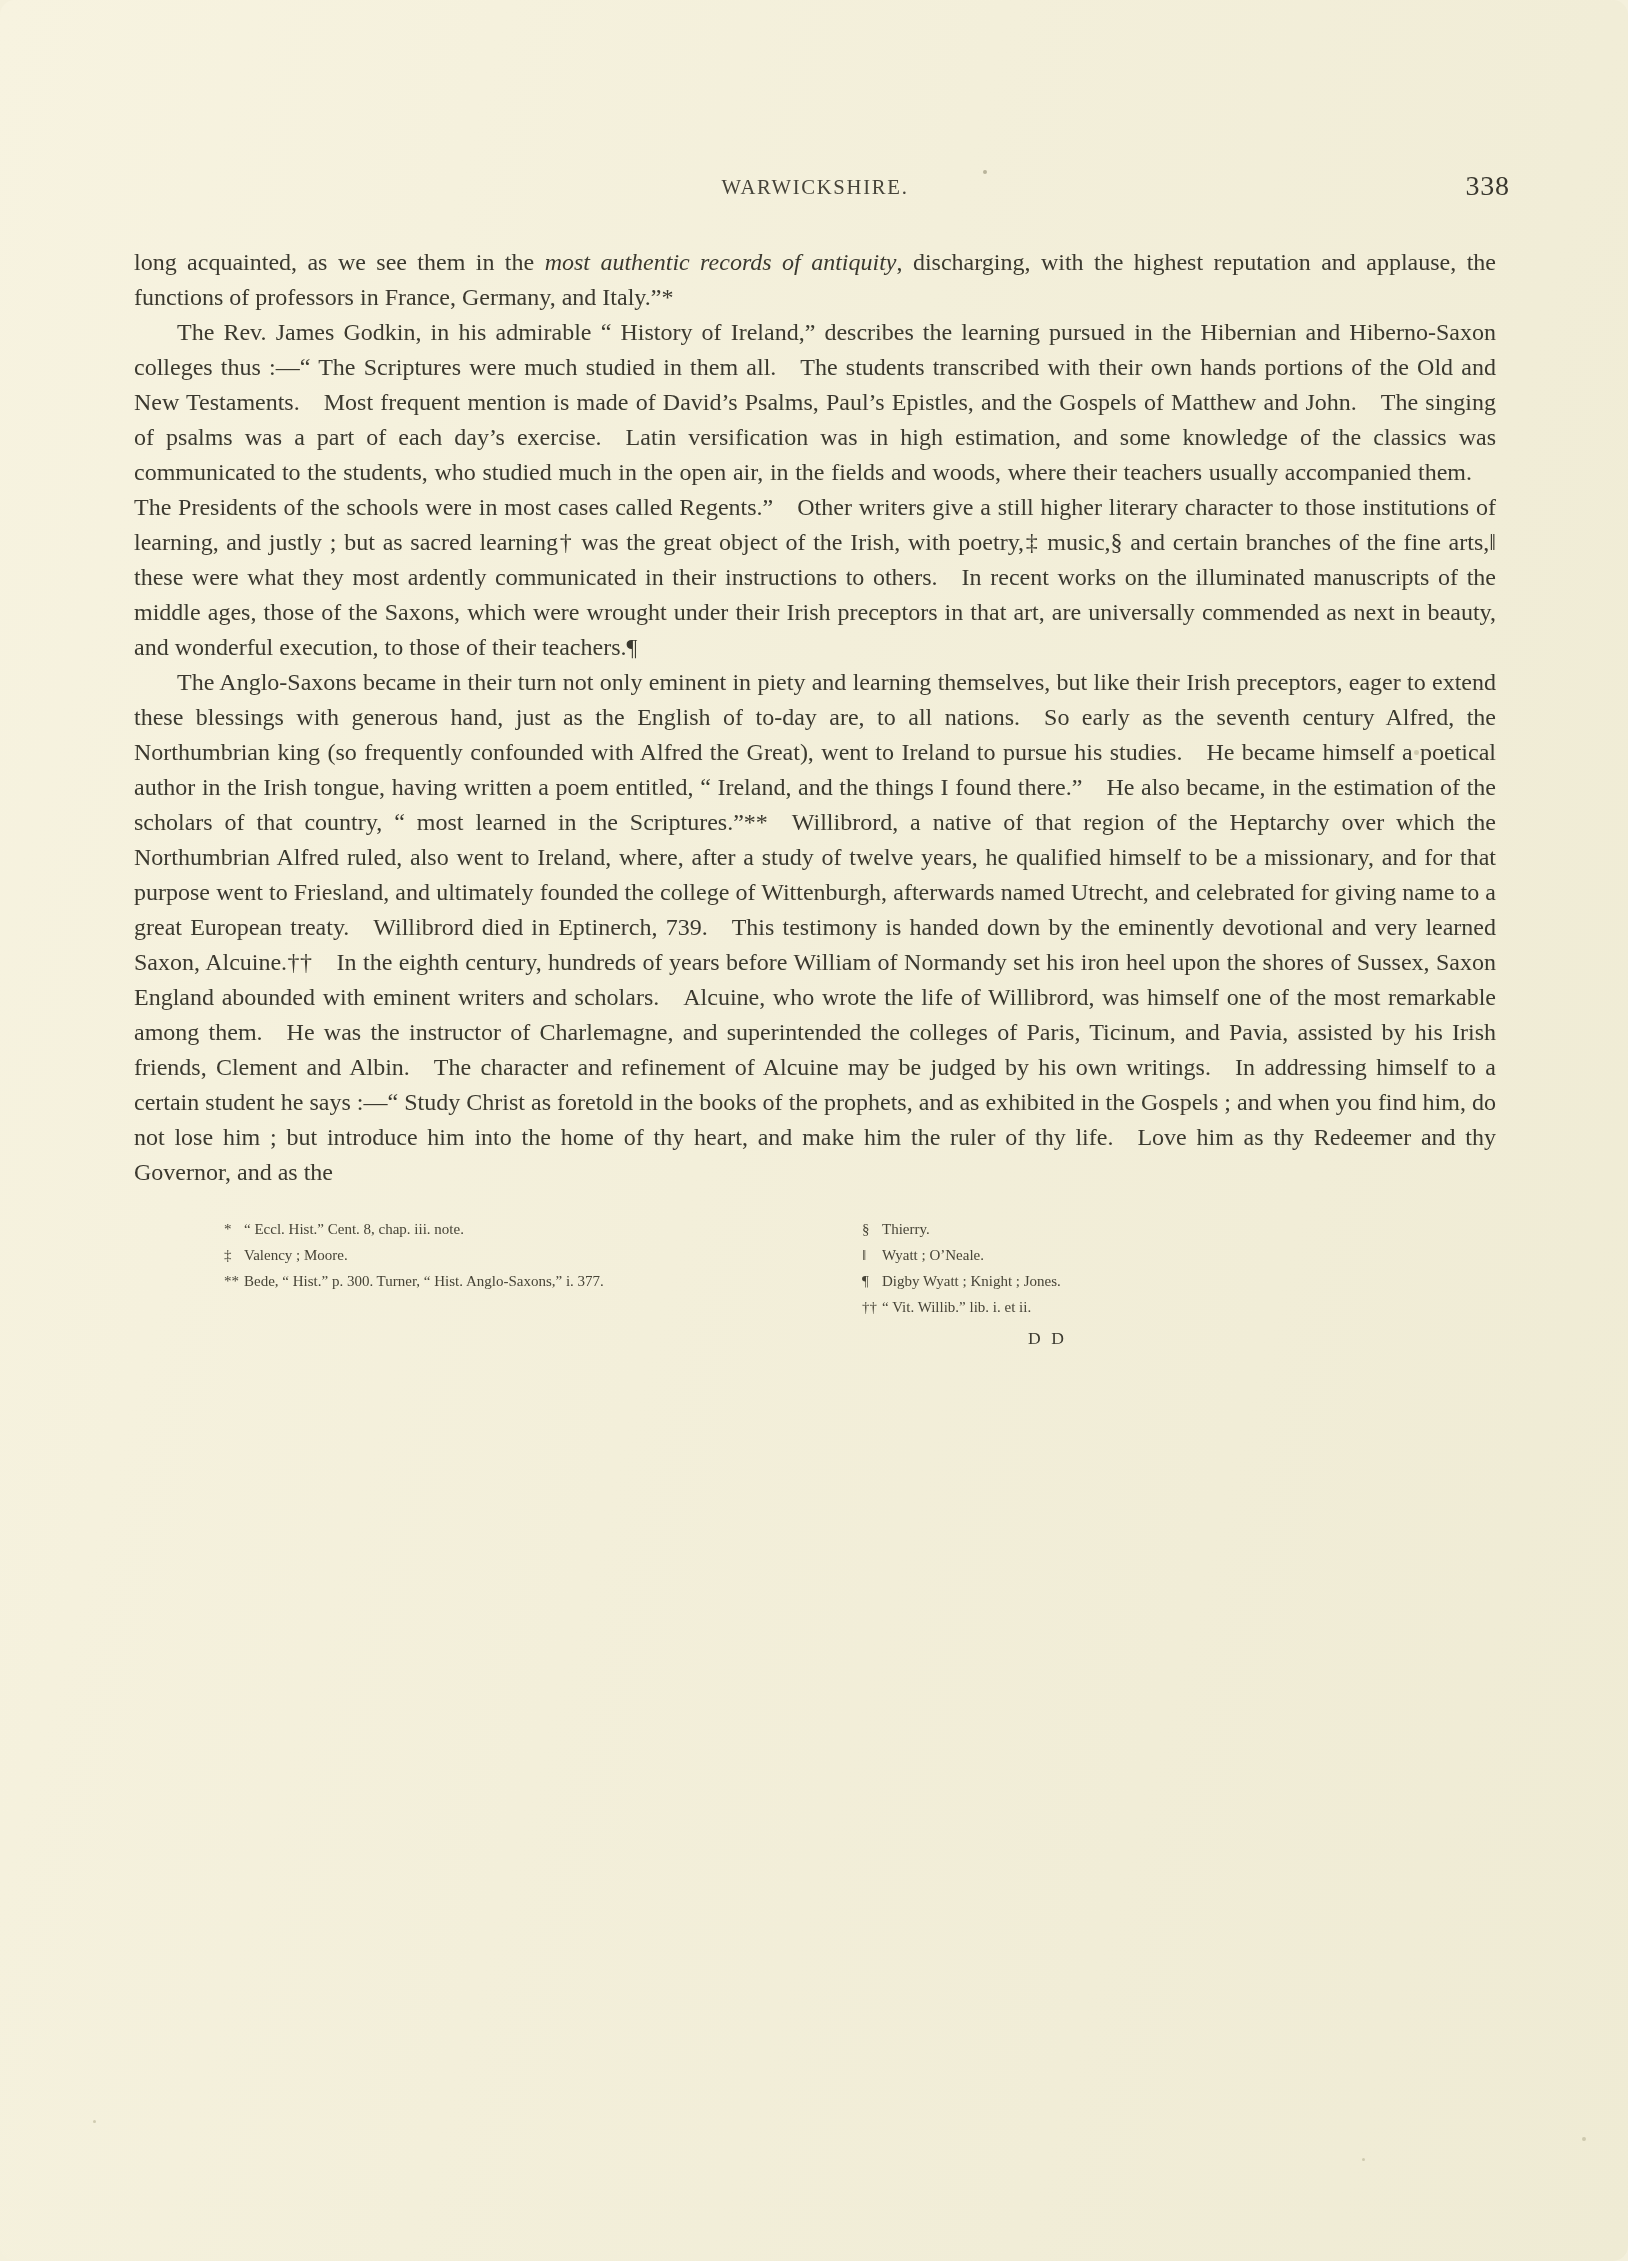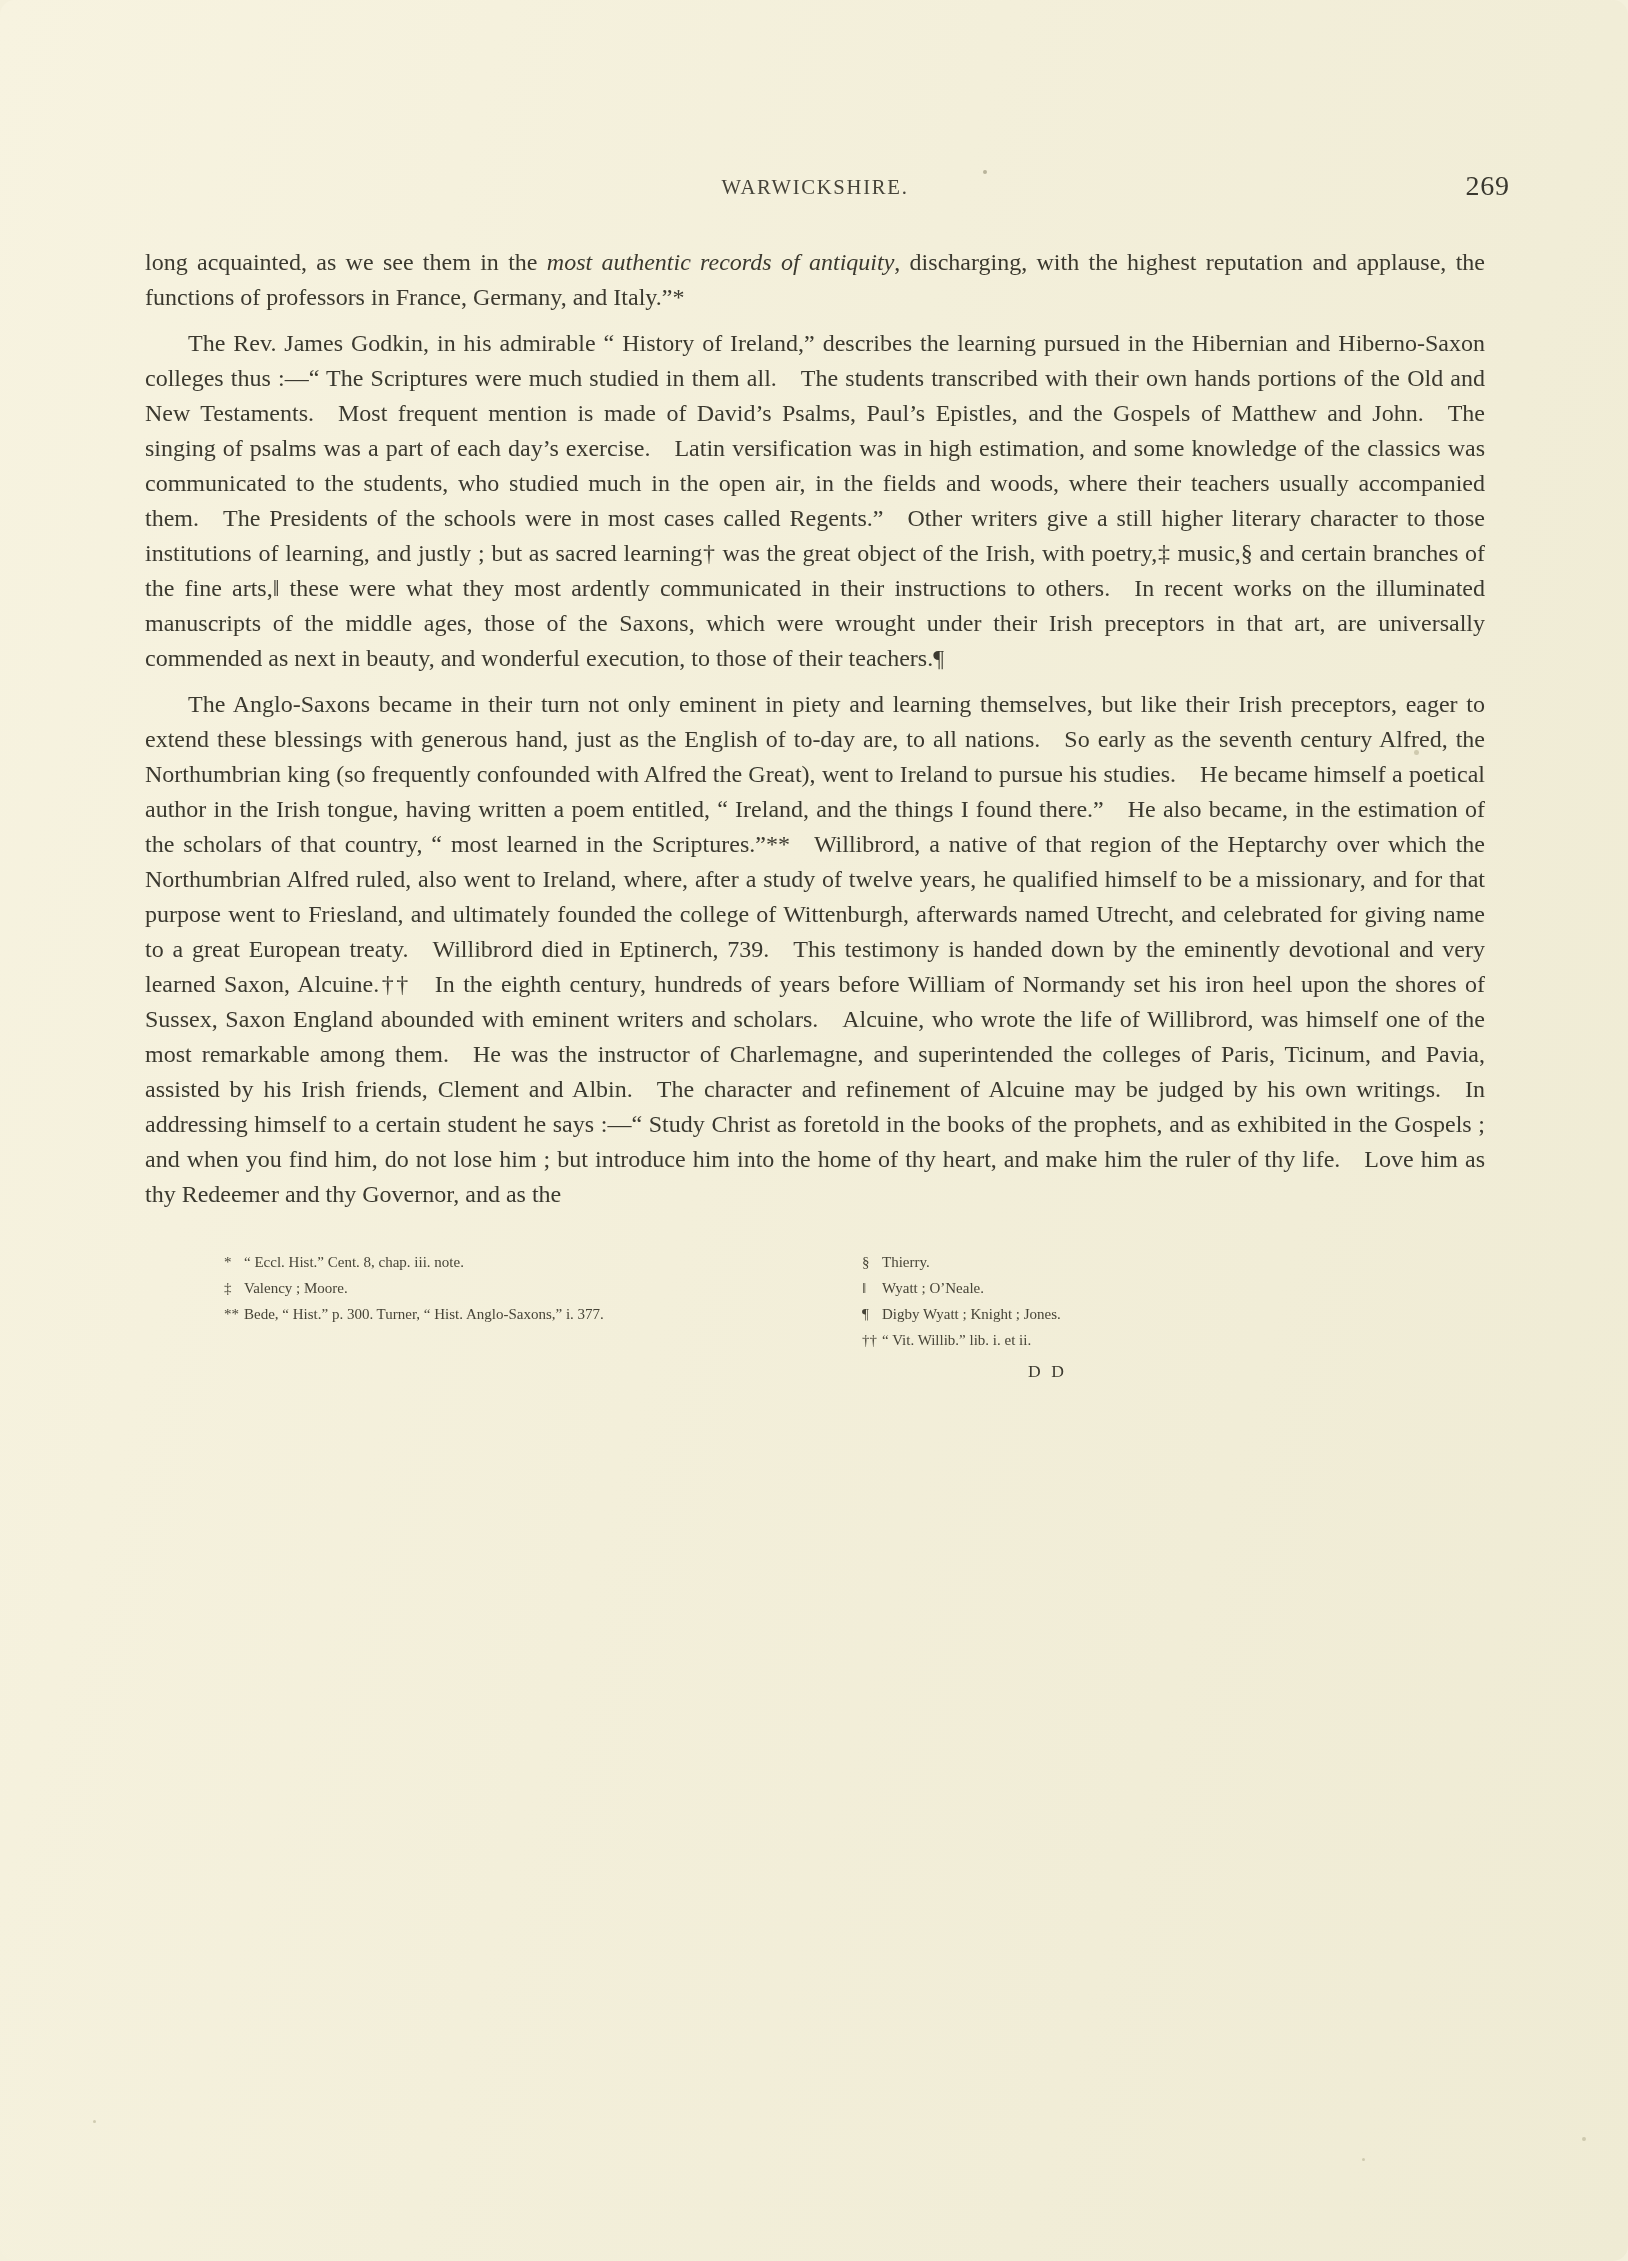--- a/index.html
+++ b/index.html
@@ -63,21 +63,21 @@
   
   .body-text {
     margin-top: 15.3px;
     font-size: 24px;
     line-height: 35px;
     text-align: justify;
     color: #3b392f;
     -webkit-font-smoothing: antialiased;
   }
   .body-text p {
-    margin: 11px;
+    margin: 0;
   }
   .body-text p.indent {
     text-indent: 43px;
   }
   em {
     font-style: italic;
   }
   
   .rule-space {
     height: 26px;
@@ -130,21 +130,21 @@
   <div class="speck" style="left:1414px;top:750px;width:4.6px;height:4.6px;"></div>
   <div class="speck" style="left:1582px;top:2137px;width:3.8px;height:3.8px;"></div>
   <div class="speck" style="left:1362px;top:2158px;width:3.1px;height:3.1px;"></div>
   <div class="speck" style="left:93px;top:2120px;width:3.1px;height:3.1px;"></div>
 
   <div class="page-inner">
 
     <div class="header">
       <div class="header-speck"></div>
       <div class="running-title">WARWICKSHIRE.</div>
-      <div class="folio">269</div>
+      <div class="folio">338</div>
     </div>
 
     <div class="body-text">
       <p>long acquainted, as we see them in the <em>most authentic records of antiquity</em>, discharging, with the highest reputation and applause, the functions of professors in France, Germany, and Italy.”*</p>
       <p class="indent">The Rev. James Godkin, in his admirable “ History of Ireland,” describes the learning pursued in the Hibernian and Hiberno-Saxon colleges thus :—“ The Scriptures were much studied in them all. The students transcribed with their own hands portions of the Old and New Testaments. Most frequent mention is made of David’s Psalms, Paul’s Epistles, and the Gospels of Matthew and John. The singing of psalms was a part of each day’s exercise. Latin versification was in high estimation, and some knowledge of the classics was communicated to the students, who studied much in the open air, in the fields and woods, where their teachers usually accompanied them. The Presidents of the schools were in most cases called Regents.” Other writers give a still higher literary character to those institutions of learning, and justly ; but as sacred learning† was the great object of the Irish, with poetry,‡ music,§ and certain branches of the fine arts,‖ these were what they most ardently communicated in their instructions to others. In recent works on the illuminated manuscripts of the middle ages, those of the Saxons, which were wrought under their Irish preceptors in that art, are universally commended as next in beauty, and wonderful execution, to those of their teachers.¶</p>
       <p class="indent">The Anglo-Saxons became in their turn not only eminent in piety and learning themselves, but like their Irish preceptors, eager to extend these blessings with generous hand, just as the English of to-day are, to all nations. So early as the seventh century Alfred, the Northumbrian king (so frequently confounded with Alfred the Great), went to Ireland to pursue his studies. He became himself a poetical author in the Irish tongue, having written a poem entitled, “ Ireland, and the things I found there.” He also became, in the estimation of the scholars of that country, “ most learned in the Scriptures.”** Willibrord, a native of that region of the Heptarchy over which the Northumbrian Alfred ruled, also went to Ireland, where, after a study of twelve years, he qualified himself to be a missionary, and for that purpose went to Friesland, and ultimately founded the college of Wittenburgh, afterwards named Utrecht, and celebrated for giving name to a great European treaty. Willibrord died in Eptinerch, 739. This testimony is handed down by the eminently devotional and very learned Saxon, Alcuine.†† In the eighth century, hundreds of years before William of Normandy set his iron heel upon the shores of Sussex, Saxon England abounded with eminent writers and scholars. Alcuine, who wrote the life of Willibrord, was himself one of the most remarkable among them. He was the instructor of Charlemagne, and superintended the colleges of Paris, Ticinum, and Pavia, assisted by his Irish friends, Clement and Albin. The character and refinement of Alcuine may be judged by his own writings. In addressing himself to a certain student he says :—“ Study Christ as foretold in the books of the prophets, and as exhibited in the Gospels ; and when you find him, do not lose him ; but introduce him into the home of thy heart, and make him the ruler of thy life. Love him as thy Redeemer and thy Governor, and as the</p>
     </div>
 
     <div class="rule-space"></div>
 

